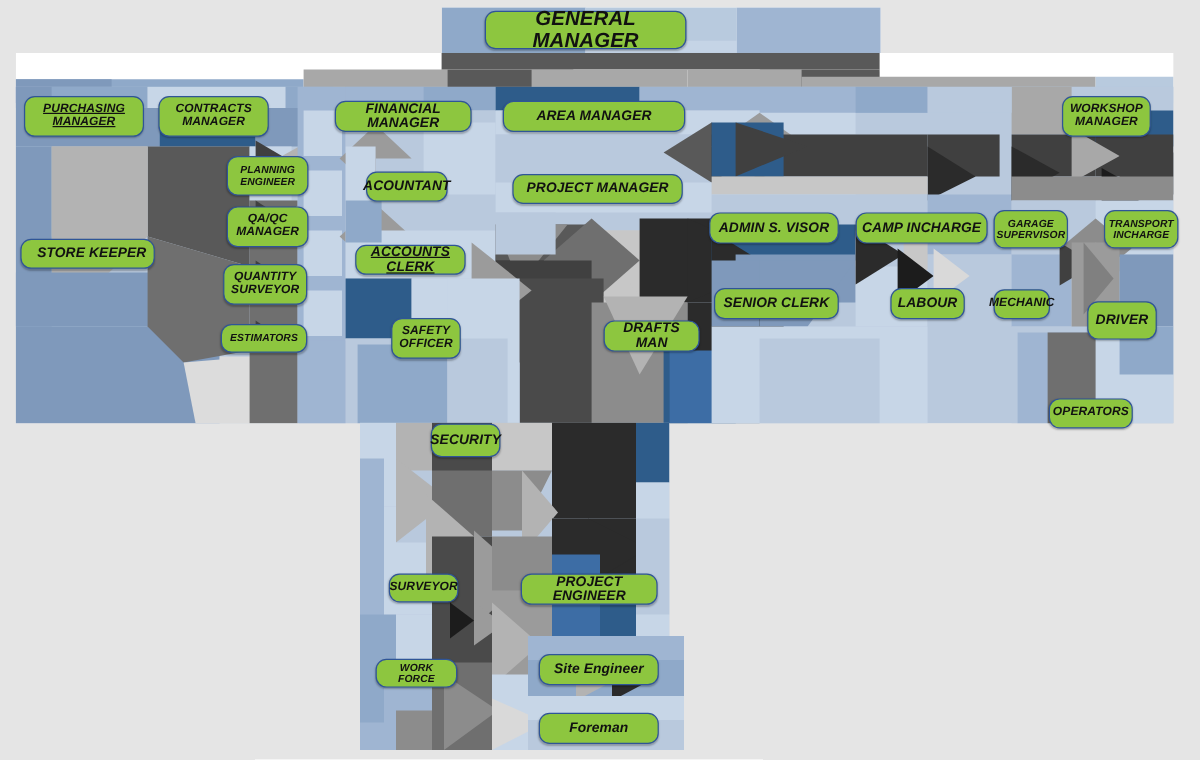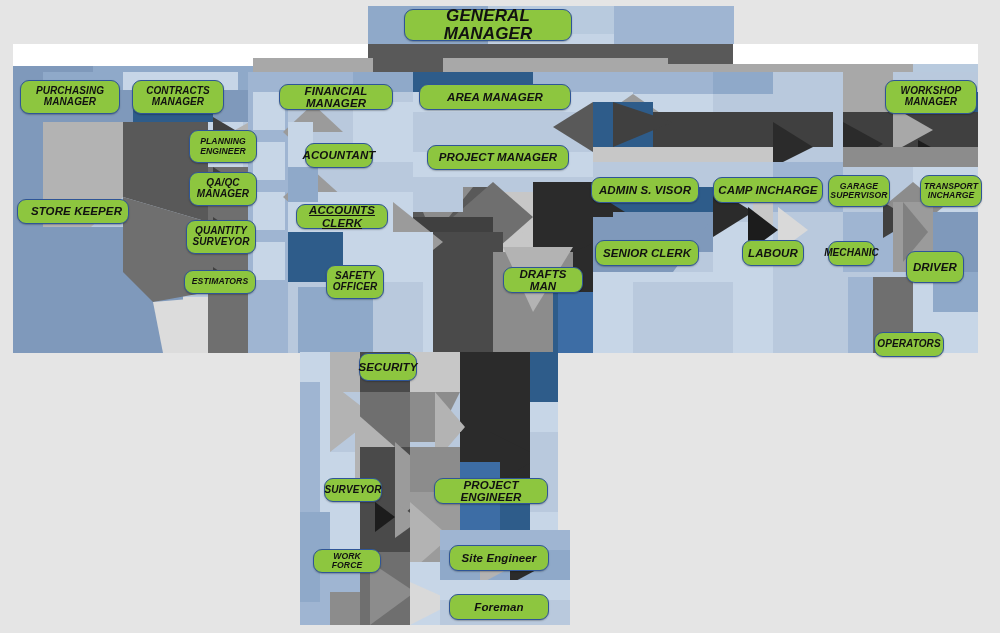--- a/index.html
+++ b/index.html
@@ -295,40 +295,40 @@
       <polygon points="70,22 100,38 70,54" fill="#2b2b2b"></polygon>
       <polygon points="0,50 130,50 130,95 0,95" fill="#c7d6e7"></polygon>
       <polygon points="0,70 130,70 130,95 0,95" fill="#b9c9dd"></polygon>
     </svg>
   </div>
 
   <div class="node sz-xl" style="left:404px; top:9px; width:168px; height:32px;">
     <span>GENERAL MANAGER</span>
   </div>
 
-  <div class="node sz-sm" style="left:20px; top:80px; width:100px; height:34px;">
+  <div class="node sz-sm" style="left:20px; top:80px; width:100px; height:34px;text-decoration:underline;">
     <span>PURCHASING
 MANAGER</span>
   </div>
 
   <div class="node sz-sm" style="left:132px; top:80px; width:92px; height:34px;">
     <span>CONTRACTS
 MANAGER</span>
   </div>
 
   <div class="node sz-md" style="left:279px; top:84px; width:114px; height:26px;">
     <span>FINANCIAL MANAGER</span>
   </div>
 
   <div class="node sz-md" style="left:419px; top:84px; width:152px; height:26px;">
     <span>AREA MANAGER</span>
   </div>
 
 
-  <div class="node sz-sm" style="left:885px; top:80px; width:92px; height:34px;">
+  <div class="node sz-sm" style="left:885px; top:80px; width:74px; height:34px;">
     <span>WORKSHOP
 MANAGER</span>
   </div>
 
   <div class="node sz-xs" style="left:189px; top:130px; width:68px; height:33px;">
     <span>PLANNING
 ENGINEER</span>
   </div>
 
   <div class="node sz-md" style="left:305px; top:143px; width:68px; height:25px;">

